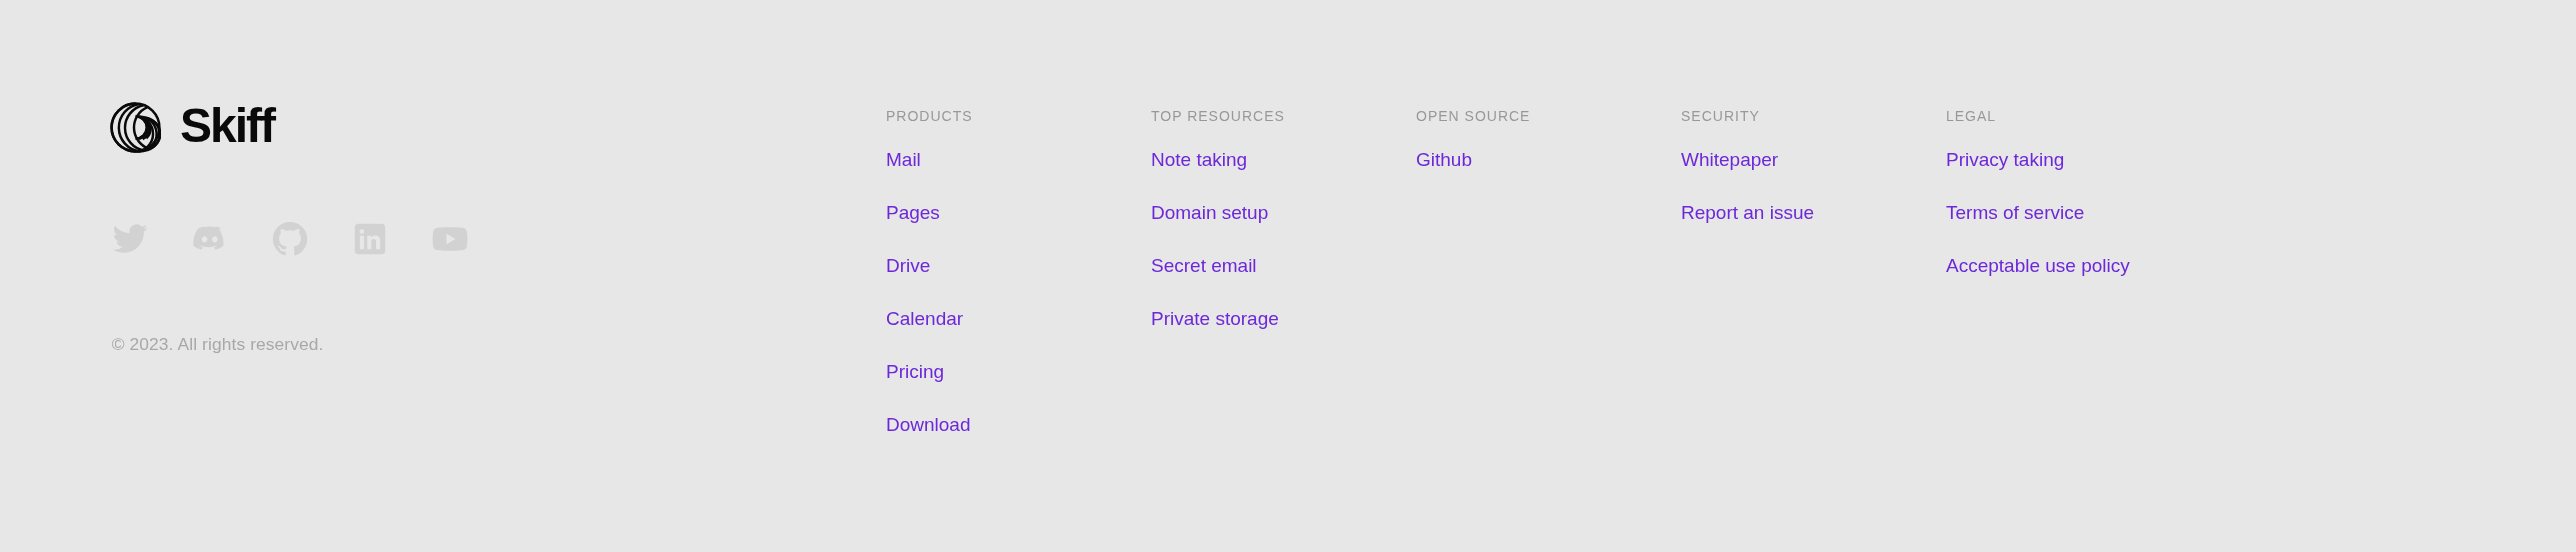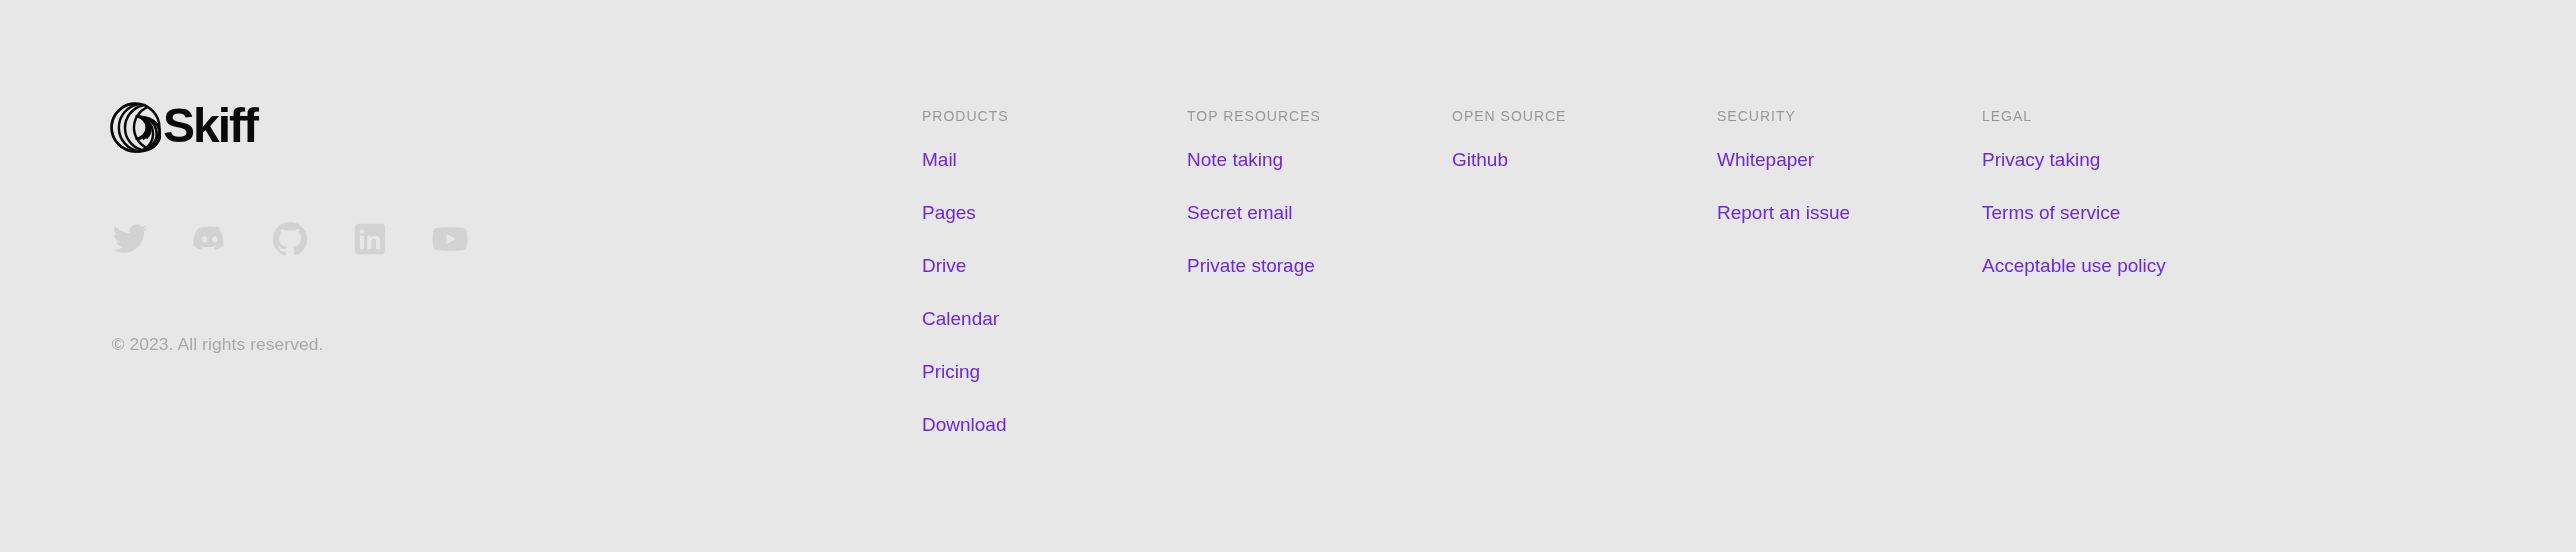--- a/index.html
+++ b/index.html
@@ -27,21 +27,21 @@
   .brand-block {
     position: absolute;
     left: 110px;
     top: 91px;
     width: 579px;
   }
 
   .brand-lockup {
     display: flex;
     align-items: center;
-    gap: 2px;
+    gap: 19px;
     height: 73px;
   }
 
   .logo-mark {
     width: 51px;
     height: 51px;
     display: block;
     flex: 0 0 auto;
   }
 
@@ -94,21 +94,20 @@
     letter-spacing: 0.1px;
     white-space: nowrap;
   }
 
   
   .link-columns {
     position: absolute;
     left: 886px;
     top: 109px;
     display: flex;
-    margin-left: 36px;
   }
 
   .link-column {
     width: 265px;
     flex: 0 0 265px;
   }
 
   .column-heading {
     font-size: 14px;
     color: #989898;
@@ -209,20 +208,21 @@
         <li><a class="column-link" href="#">Pricing</a></li>
         <li><a class="column-link" href="#">Download</a></li>
       </ul>
     </div>
 
 
     <div class="link-column">
       <h3 class="column-heading">TOP RESOURCES</h3>
       <ul class="column-list">
         <li><a class="column-link" href="#">Note taking</a></li>
+        <li><a class="column-link" href="#">Domain setup</a></li>
         <li><a class="column-link" href="#">Secret email</a></li>
         <li><a class="column-link" href="#">Private storage</a></li>
       </ul>
     </div>
 
     <div class="link-column">
       <h3 class="column-heading">OPEN SOURCE</h3>
       <ul class="column-list">
         <li><a class="column-link" href="#">Github</a></li>
       </ul>

